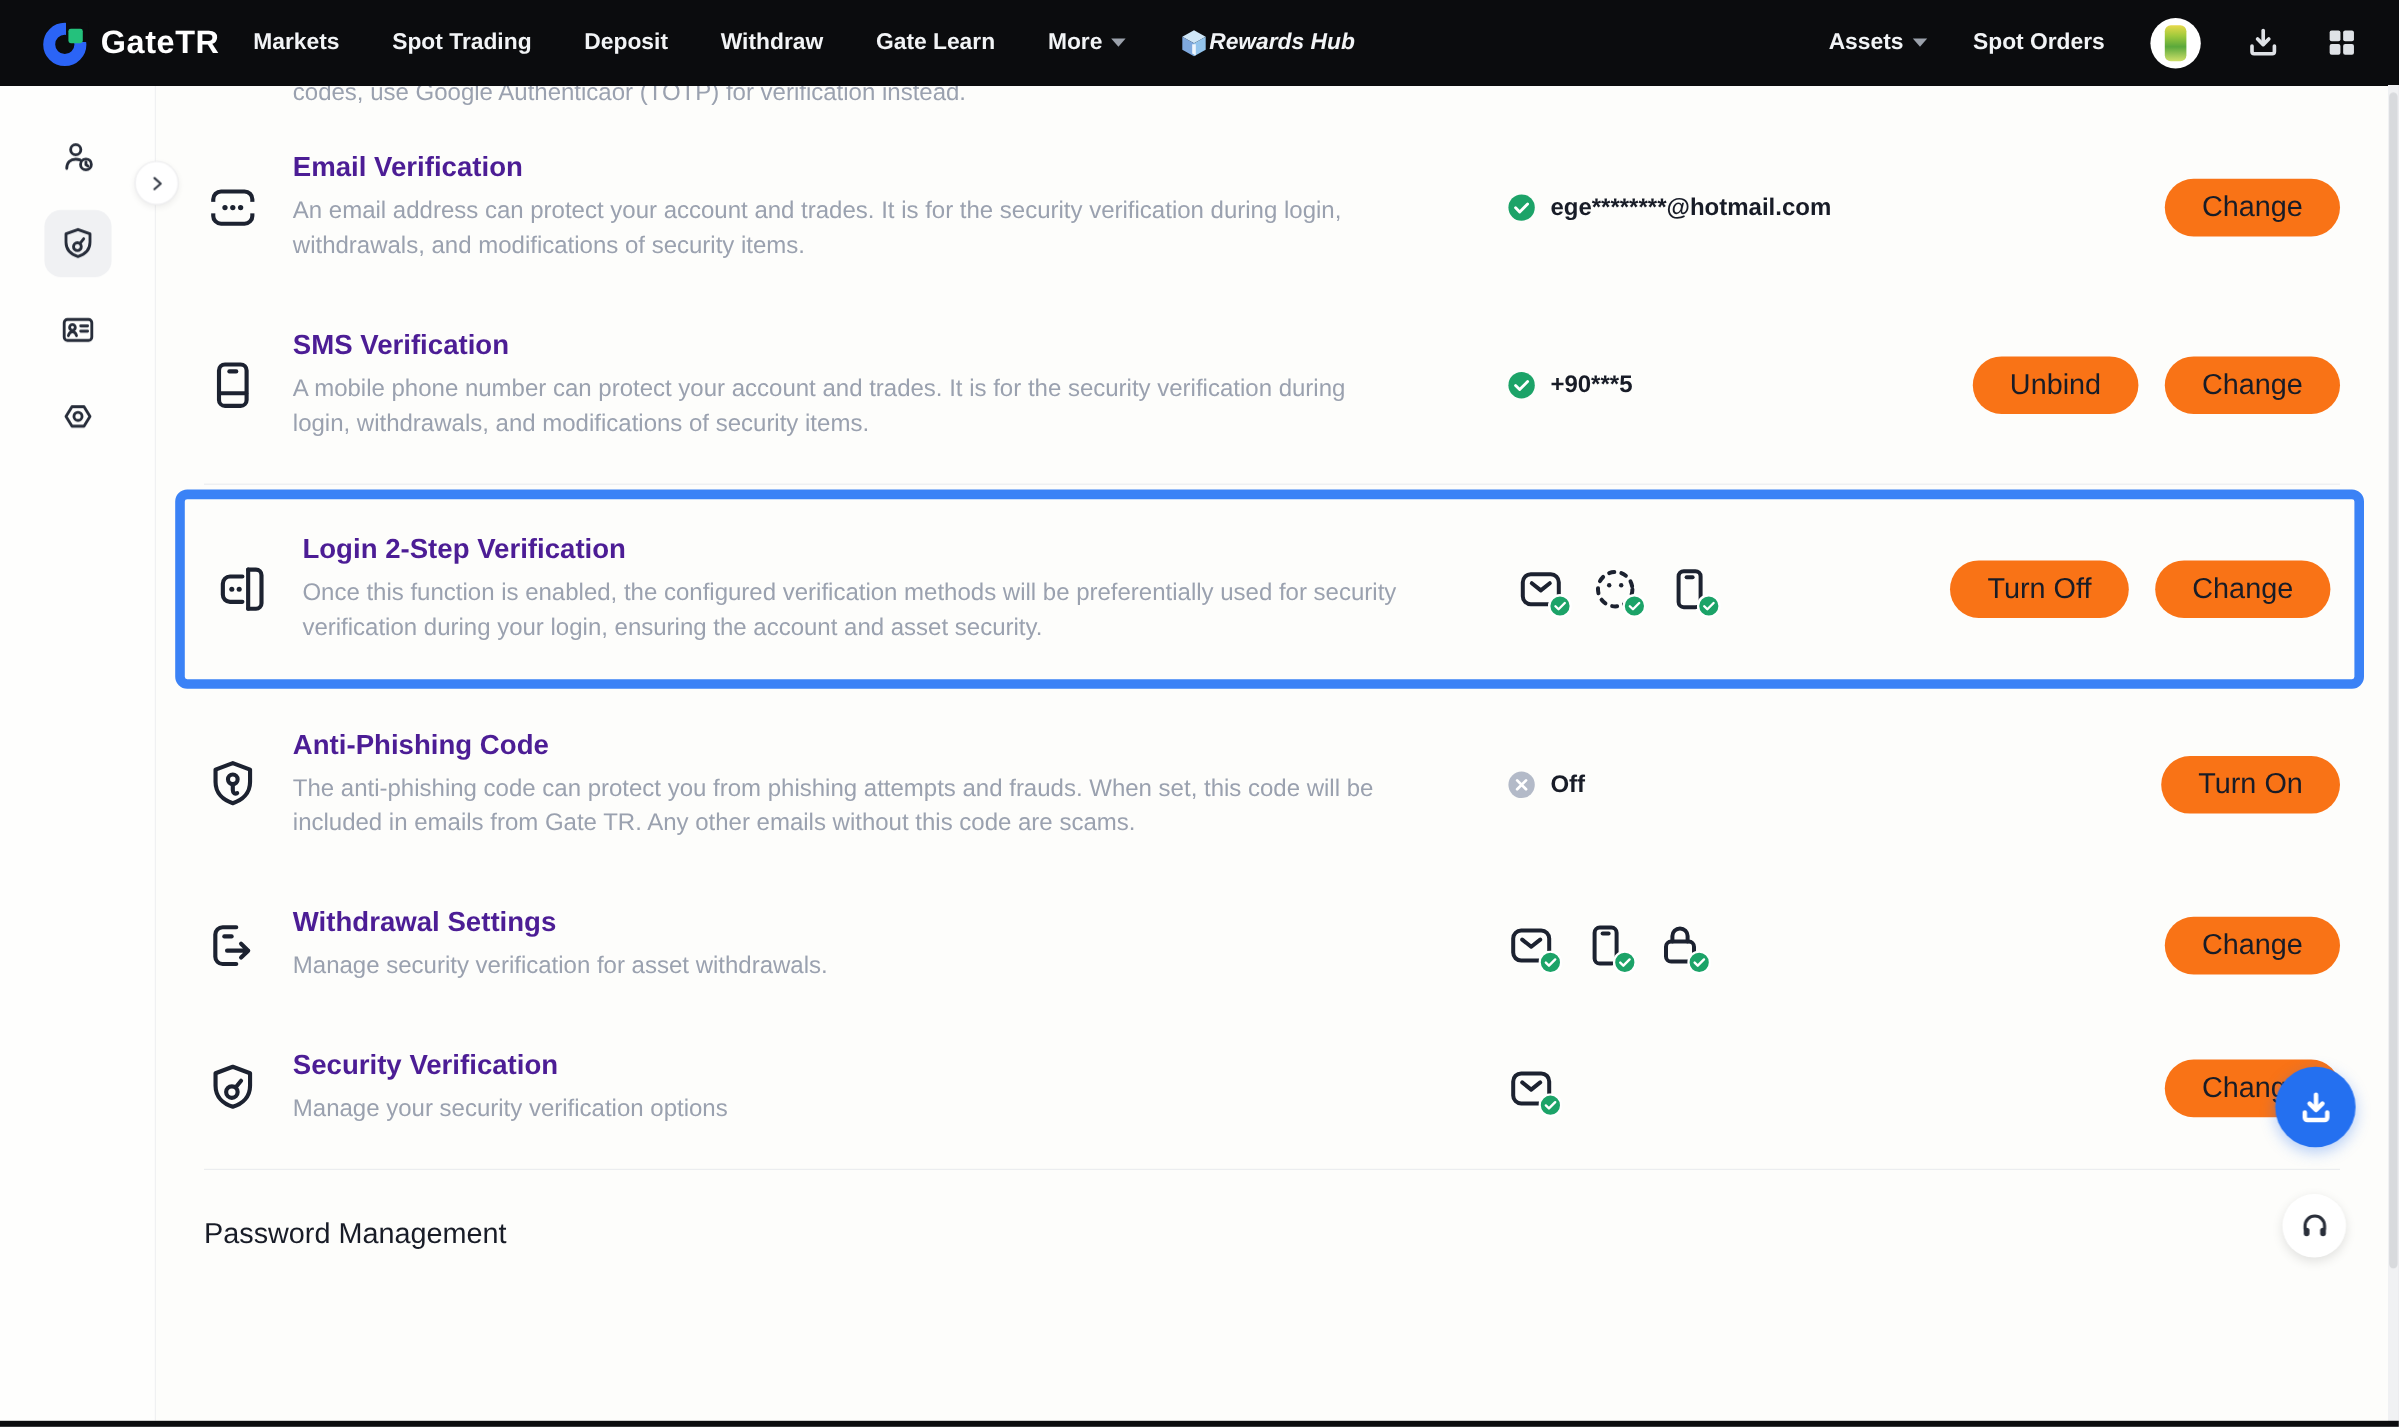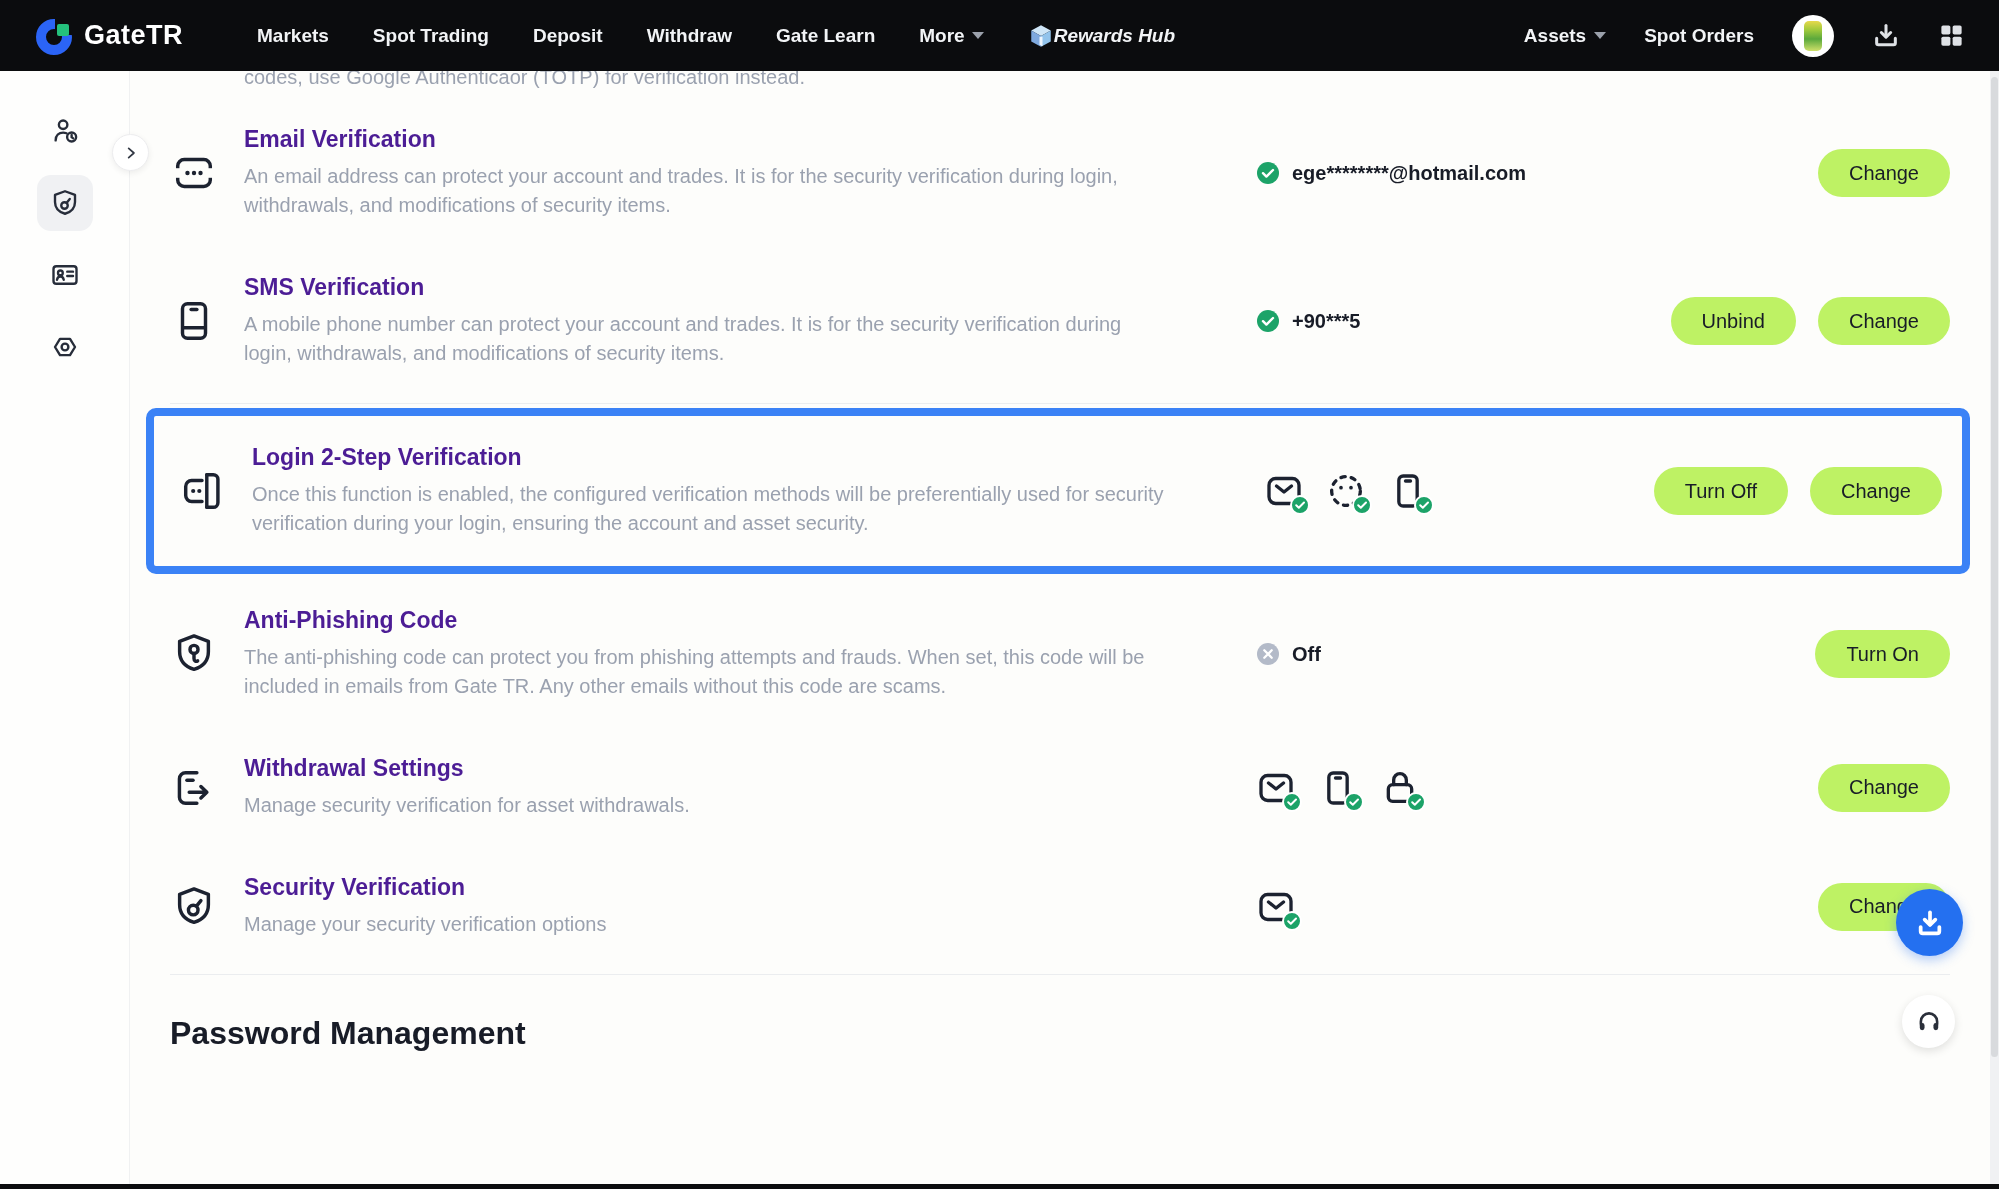--- a/index.html
+++ b/index.html
@@ -2,21 +2,21 @@
 <html><head>
 <meta charset="utf-8">
 <style>
   * { margin:0; padding:0; box-sizing:border-box; }
   html,body { width:1999px; height:1189px; overflow:hidden;
     font-family:"Liberation Sans", sans-serif; background:#fdfdfb; color:#181c27; }
 
   
   .navbar { position:fixed; top:0; left:0; width:1999px; height:71px;
     background:#0b0c0e; display:flex; align-items:center; padding:0 34px; z-index:50; }
-  .brand { display:flex; align-items:center; gap:10px; margin-right:74px; cursor:pointer;justify-content:space-between; }
+  .brand { display:flex; align-items:center; gap:10px; margin-right:28px; cursor:pointer;justify-content:space-between; }
   .brand-text { color:#fff; font-size:27px; font-weight:bold; letter-spacing:.5px; }
   .nav-links { display:flex; align-items:center; gap:44px; }
   .nav-link { color:#f2f4f6; font-size:19px; font-weight:600; cursor:pointer; white-space:nowrap; }
   .nav-more { display:flex; align-items:center; gap:7px; }
   .caret { width:0; height:0; border-left:6px solid transparent; border-right:6px solid transparent;
     border-top:7px solid #9ba1ab; display:inline-block; }
   .rewards { display:flex; align-items:center; gap:0; margin-left:44px; cursor:pointer;font-style:italic; }
   .nav-right { margin-left:auto; display:flex; align-items:center; gap:38px; }
   .nav-right .nav-link { display:flex; align-items:center; gap:8px; }
   .avatar { width:42px; height:42px; border-radius:50%; background:#fff; display:flex;
@@ -44,27 +44,27 @@
   .row-icon { width:48px; display:flex; justify-content:center; margin-right:26px; flex:none; }
   .row-text { width:1012px; flex:none; }
   .row-title { font-size:23px; font-weight:bold; color:#4c1d95; margin-bottom:9px; }
   .row-desc { font-size:20px; line-height:29px; color:#9aa1af; max-width:915px; }
   .row-status { flex:1; display:flex; align-items:center; gap:12px; }
   .status-text { font-size:20px; font-weight:600; color:#181c27; }
   .method-icons { display:flex; gap:22px; }
   .method { position:relative; width:40px; height:40px; }
   .method .badge { position:absolute; right:-6px; bottom:-4px; }
   .row-actions { margin-left:auto; display:flex; gap:22px; flex:none; }
-  .btn { height:48px; padding:0 31px; border:none; border-radius:24px; background:#bef264;
-    font-family:"Liberation Sans",sans-serif; font-size:20px; font-weight:500; color:#181c27;
+  .btn { height:48px; padding:0 31px; border:none; border-radius:24px; background:#f97316;
+    font-family:"Liberation Sans",sans-serif; font-size:24px; font-weight:500; color:#181c27;
     cursor:pointer; white-space:nowrap; }
 
   .section-divider { border:none; border-top:1px solid #ebedef; margin:8px 0 0 0; }
   .section-h { font-size:27px; font-weight:bold; margin:42px 0 14px 0; }
-  .page-h { font-size:32px; font-weight:bold; margin:40px 0 0 0; }
+  .page-h { font-size:24px; font-weight:normal; margin:40px 0 0 0; }
 
   .highlight-ring { border:8px solid #3b82f6; border-radius:10px; margin:4px -20px 6px -24px;
     padding:18px 20px 18px 24px; }
   .highlight-ring .row { padding:10px 0; }
 
   
   .float-download { position:fixed; left:1896px; top:889px; width:67px; height:67px; border-radius:50%;
     background:#2470f0; border:none; display:flex; align-items:center; justify-content:center;
     cursor:pointer; z-index:60; box-shadow:0 4px 12px rgba(36,112,240,.35); }
   .float-support { position:fixed; left:1902px; top:995px; width:53px; height:53px; border-radius:50%;

